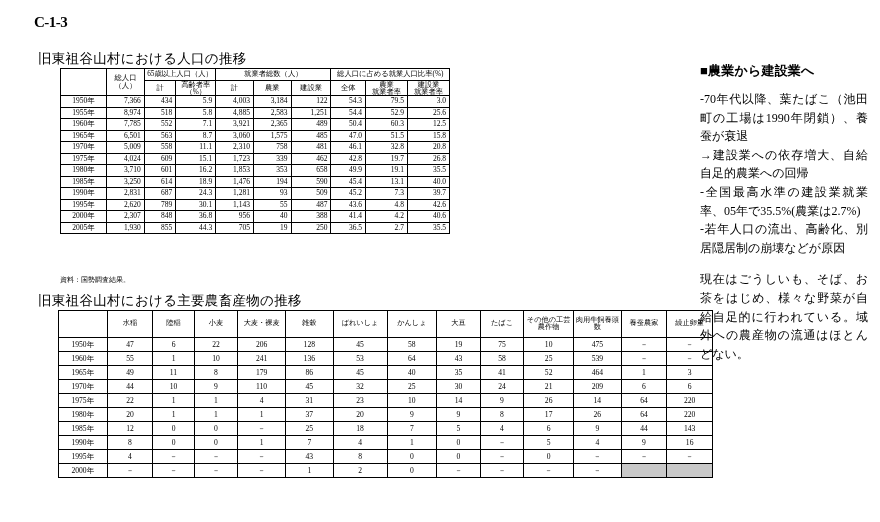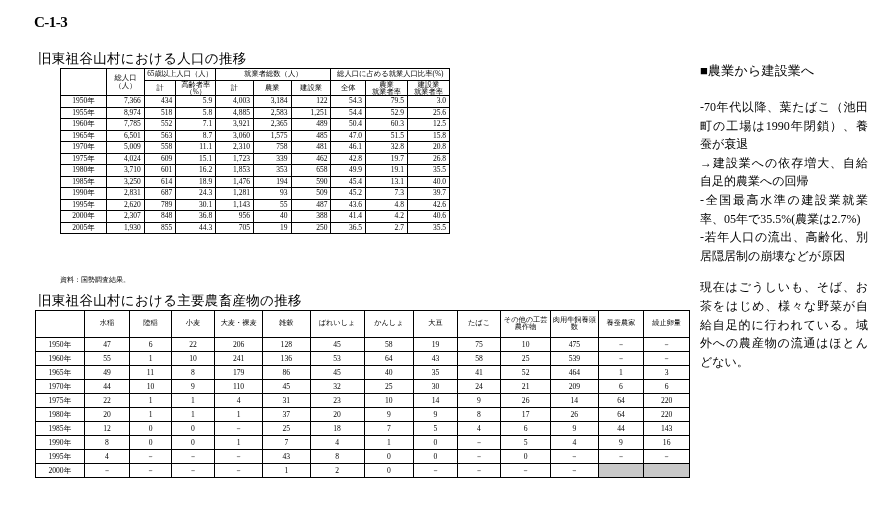--- a/index.html
+++ b/index.html
@@ -93,21 +93,21 @@
     position: absolute;
     font-family: "Liberation Serif", serif;
     font-size: 7px;
     white-space: nowrap;
   }
   #pop-src { left: 60px; top: 275px; }
 
   
   #live-table-wrap {
     position: absolute;
-    left: 35px;
+    left: 58px;
     top: 310px;
   }
   #live-table {
     width: 655px;
   }
   #live-table td, #live-table th {
     height: 13px;
     font-size: 7.6px;
   }
   #live-table .hdr {
@@ -133,22 +133,22 @@
   
   .right-col {
     position: absolute;
     left: 700px;
     top: 62px;
     width: 168px;
     font-family: "Liberation Serif", serif;
   }
   .right-head {
     font-size: 13px;
-    font-weight: normal;
-    margin-bottom: 18px;
+    font-weight: bold;
+    margin-bottom: 10px;
     letter-spacing: 0.2px;
   }
   .right-para {
     font-size: 12px;
     line-height: 1.55;
     margin-bottom: 13px;
     text-align: justify;
   }
   .right-para:last-child { margin-bottom: 0; }
 </style>

